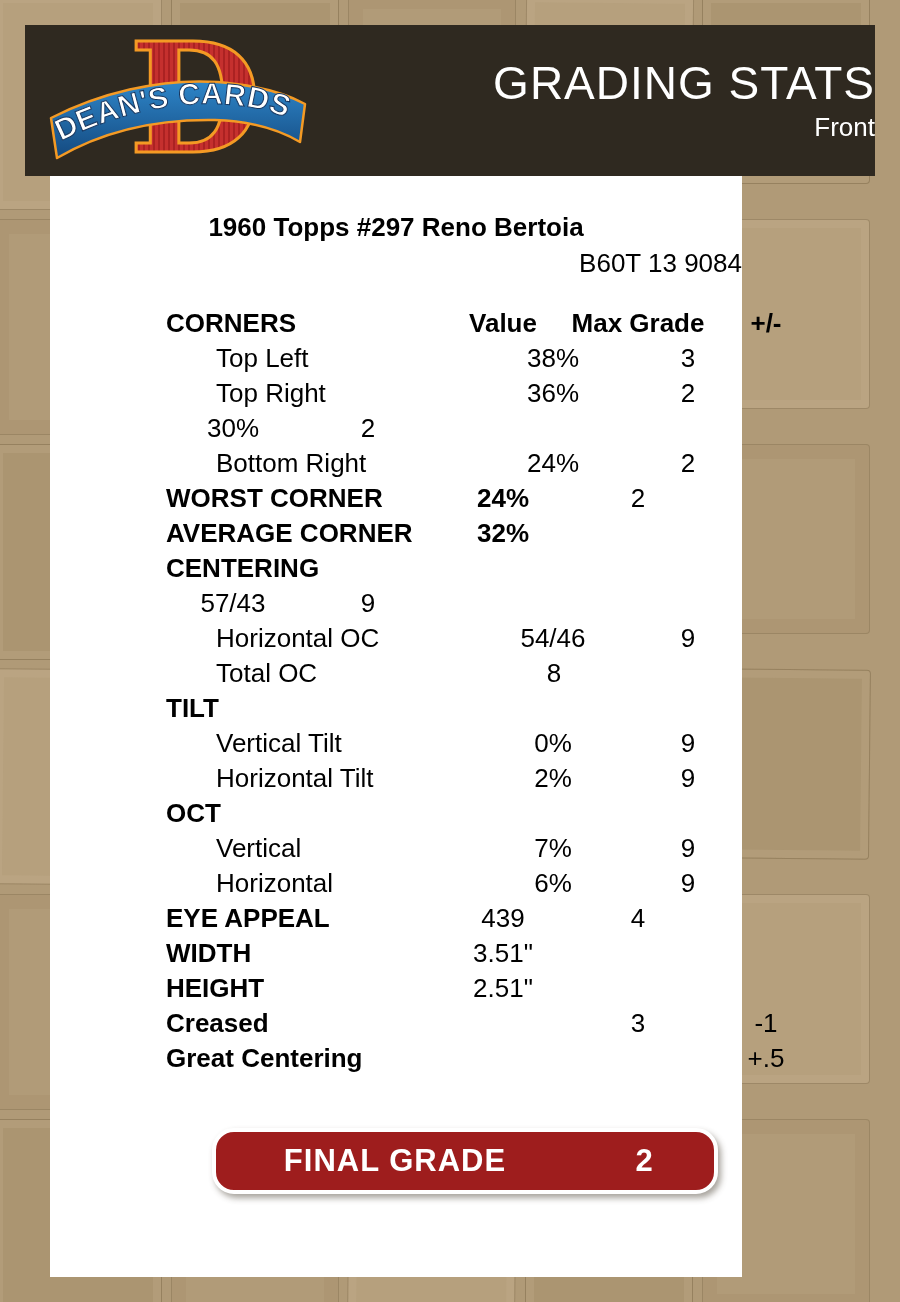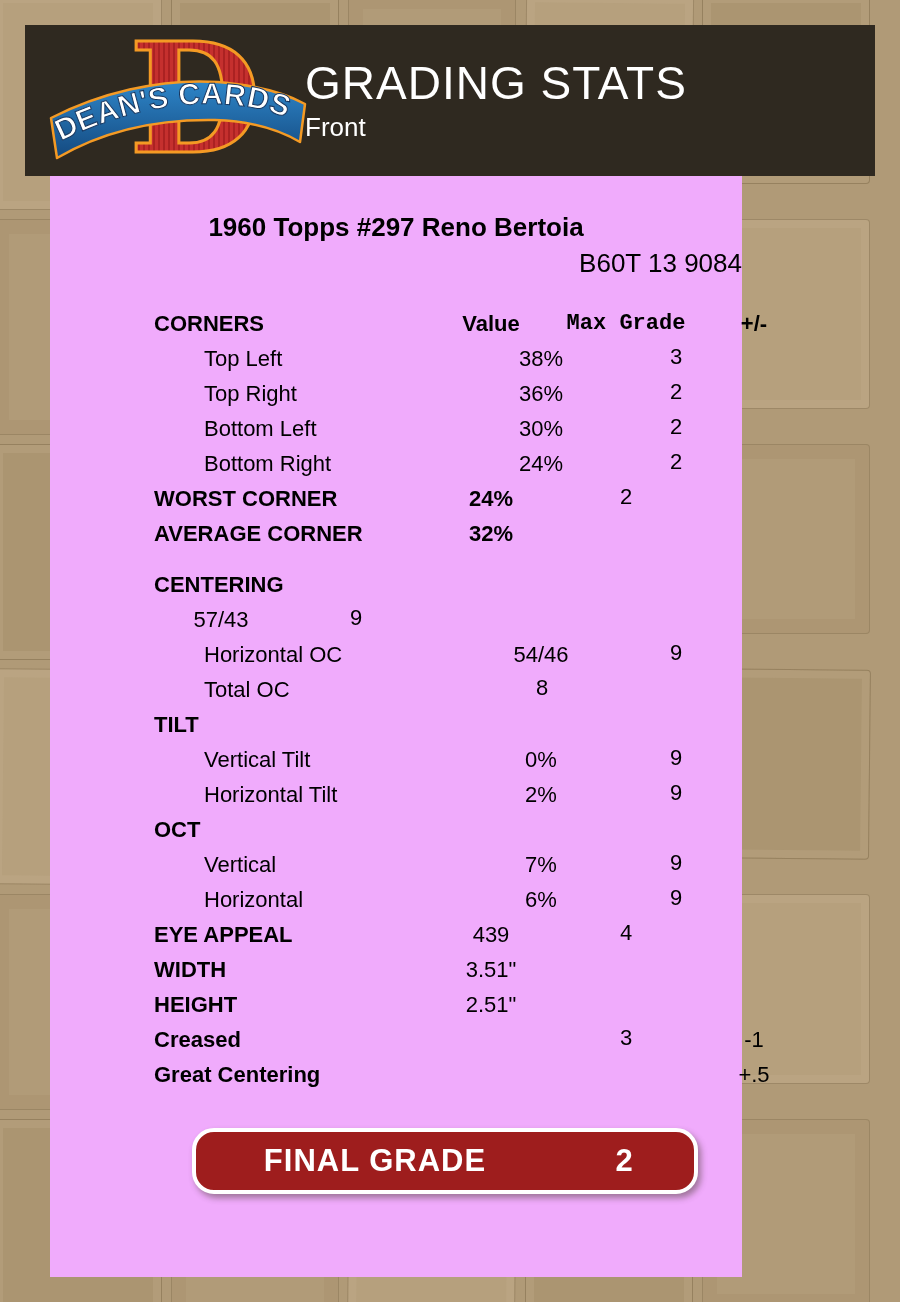--- a/index.html
+++ b/index.html
@@ -14,44 +14,44 @@
   .bg-card.v0{background:#b7a17e;}
   .bg-card.v1{background:#ab9571;}
   .bg-card.v2{background:#b29c79;box-shadow:inset 0 0 0 14px rgba(160,135,100,.28);}
   .bg-card:nth-child(4n){transform:rotate(.6deg);}
   .bg-card:nth-child(5n){height:188px;}
 
   
   .header{position:absolute;left:25px;top:25px;width:850px;height:151px;background:#2f2920;}
   .logo{position:absolute;left:18px;top:5px;}
   .header-text{position:absolute;left:280px;top:0;width:570px;height:100%;
-               display:flex;flex-direction:column;justify-content:center;align-items:flex-start;
+               display:flex;flex-direction:column;justify-content:center;align-items:flex-end;
                color:#ffffff;text-align:center;}
   .header-title{font-size:46px;letter-spacing:1px;line-height:1.1;}
   .header-subtitle{font-size:26px;margin-top:4px;}
 
   
-  .panel{position:absolute;left:50px;top:176px;width:692px;height:1101px;background:#f0abfc;color:#000;}
+  .panel{position:absolute;left:50px;top:176px;width:692px;height:1101px;background:#ffffff;color:#000;}
   .card-title{position:absolute;top:36px;left:0;width:100%;text-align:center;
               font-size:26px;font-weight:bold;}
   .card-serial{position:absolute;top:72px;left:0;width:100%;text-align:right;font-size:26px;}
 
   
-  .table{position:absolute;left:104px;top:130px;width:660px;font-size:22px;}
+  .table{position:absolute;left:116px;top:130px;width:660px;font-size:26px;}
   .row{display:flex;height:35px;line-height:35px;}
-  .row.gap{margin-top:16px;}
+  .row.gap{}
   .col-label{flex:0 0 270px;white-space:nowrap;}
   .col-value{flex:0 0 134px;text-align:center;white-space:nowrap;}
-  .col-max{flex:0 0 136px;text-align:center;white-space:nowrap;font-family:Liberation Mono, monospace;}
+  .col-max{flex:0 0 136px;text-align:center;white-space:nowrap;}
   .col-pm{flex:0 0 120px;text-align:center;white-space:nowrap;}
   .bold{font-weight:bold;}
   .indent{padding-left:50px;}
 
   
-  .final-grade{position:absolute;left:142px;top:952px;width:498px;height:58px;
+  .final-grade{position:absolute;left:162px;top:952px;width:498px;height:58px;
                background:#9e1d1d;border:4px solid #ffffff;border-radius:22px;
                box-shadow:3px 4px 6px rgba(60,50,35,.45);
                display:flex;align-items:center;color:#ffffff;font-weight:bold;font-size:31px;}
   .fg-label{flex:1 1 auto;text-align:center;letter-spacing:1px;}
   .fg-value{flex:0 0 140px;text-align:center;}
 </style>
 </head>
 <body>
 
 <div class="stage">
@@ -134,21 +134,20 @@
   </div>
 
   <div class="row">
     <div class="col-label indent">Top Right</div>
     <div class="col-value">36%</div>
     <div class="col-max">2</div>
     <div class="col-pm"></div>
   </div>
 
   <div class="row">
-    <div class="col-label indent">Bottom Left</div>
     <div class="col-value">30%</div>
     <div class="col-max">2</div>
     <div class="col-pm"></div>
   </div>
 
   <div class="row">
     <div class="col-label indent">Bottom Right</div>
     <div class="col-value">24%</div>
     <div class="col-max">2</div>
     <div class="col-pm"></div>

